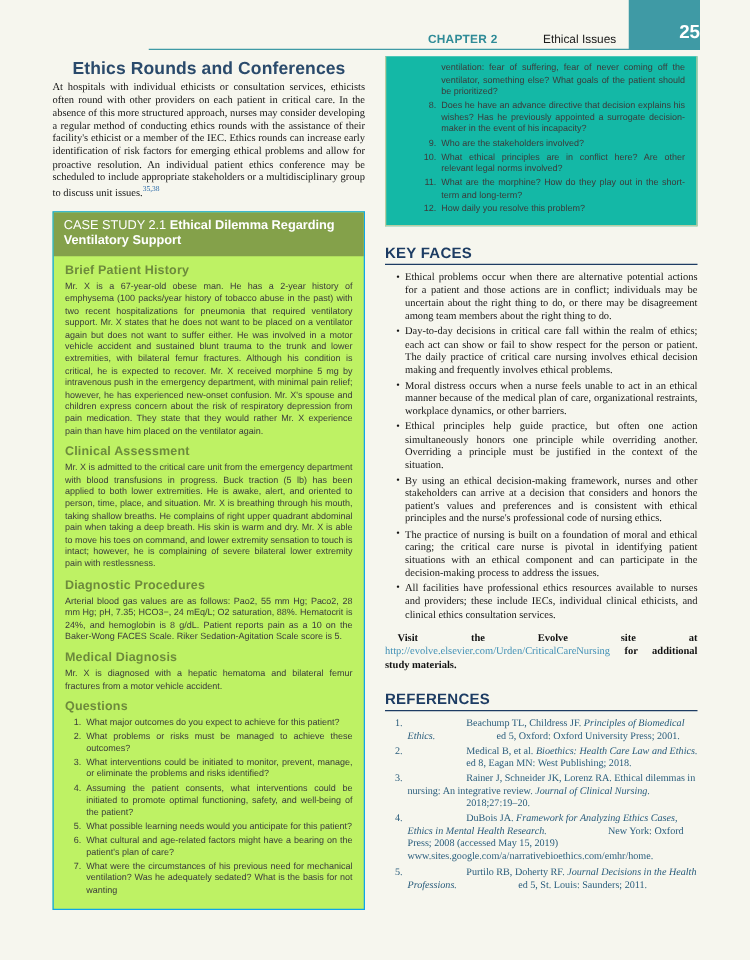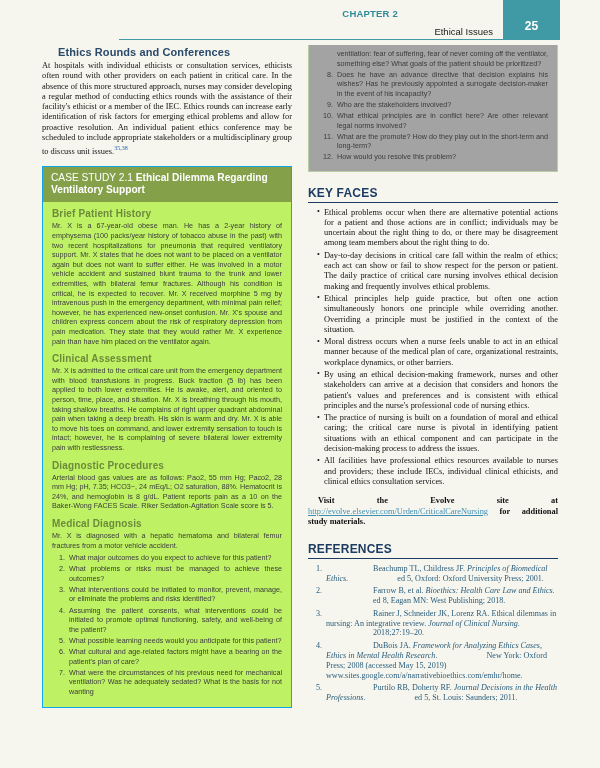--- a/index.html
+++ b/index.html
@@ -29,21 +29,21 @@
     position: absolute;
     left: 79px;
     right: 0;
     bottom: 0;
     height: 1.5px;
     background: #3f9aa5;
   }
   .runhead-label {
     position: absolute;
     right: 162px;
-    bottom: 21px;
+    bottom: 3px;
     font-family: "Liberation Sans", sans-serif;
     font-weight: bold;
     font-size: 9.5px;
     letter-spacing: .2px;
     color: #2f8b97;
     white-space: nowrap;
   }
   .runhead-title {
     position: absolute;
     right: 67px;
@@ -61,42 +61,42 @@
     height: 40px;
     background: #3f9aa5;
   }
   .pagenum {
     position: absolute;
     right: 0;
     top: -18px;
     width: 57px;
     height: 40px;
     line-height: 52px;
-    text-align: center;
-    font-family: "Liberation Sans", sans-serif;
-    font-weight: bold;
-    font-size: 12px;
+    text-align: right;
+    font-family: "Liberation Sans", sans-serif;
+    font-weight: bold;
+    font-size: 15px;
     color: #ffffff;
   }
 
   
   .col {
     position: absolute;
     top: 46px;
     width: 250px;
   }
   .col-left  { left: 42px; }
   .col-right { left: 308px; }
 
   
   h2.sec-head {
     margin: 0 0 3px 0;
     font-family: "Liberation Sans", sans-serif;
     font-weight: bold;
-    font-size: 11px;
+    font-size: 14px;
     color: #2a4a6b;
     letter-spacing: .1px;
     padding-left: 16px;
   }
   p.body {
     margin: 0 0 4px 0;
     font-size: 8.4px;
     line-height: 10.3px;
     text-align: justify;
     text-justify: inter-word;
@@ -156,22 +156,22 @@
   }
   ol.case-q li {
     margin-bottom: 1.5px;
     text-align: justify;
     padding-left: 2px;
   }
   
   .casebox-cont {
     border: 1px solid #b9cda2;
     border-top: none;
-    background: #a3a3a3;
-    padding: 4px 9px 7px 9px;
+    background: #14b8a6;
+    padding: 4px 9px 7px 25px;
     margin-top: -1px;
   }
   ol.case-q-cont {
     margin: 0;
     padding: 0 0 0 17px;
     font-family: "Liberation Sans", sans-serif;
     font-size: 7.2px;
     line-height: 9.6px;
     color: #3b3b3b;
     list-style: decimal;
@@ -226,21 +226,20 @@
     margin: 9px 0 0 0;
     font-size: 8.4px;
     line-height: 10.6px;
     text-align: justify;
     text-indent: 10px;
     font-weight: bold;
   }
   p.evolve .url {
     color: #3f8fb5;
     font-weight: normal;
-    text-decoration: underline;
   }
 
   
   ol.refs {
     margin: 4px 0 0 0;
     padding: 0 0 0 16px;
     list-style: decimal;
     color: #2a5d7c;
   }
   ol.refs li {
@@ -283,20 +282,21 @@
 
         <h3 class="case-head">Clinical Assessment</h3>
         <p class="case-body">Mr. X is admitted to the critical care unit from the emergency department with blood transfusions in progress. Buck traction (5 lb) has been applied to both lower extremities. He is awake, alert, and oriented to person, time, place, and situation. Mr. X is breathing through his mouth, taking shallow breaths. He complains of right upper quadrant abdominal pain when taking a deep breath. His skin is warm and dry. Mr. X is able to move his toes on command, and lower extremity sensation to touch is intact; however, he is complaining of severe bilateral lower extremity pain with restlessness.</p>
 
         <h3 class="case-head">Diagnostic Procedures</h3>
         <p class="case-body">Arterial blood gas values are as follows: Pao2, 55 mm Hg; Paco2, 28 mm Hg; pH, 7.35; HCO3−, 24 mEq/L; O2 saturation, 88%. Hematocrit is 24%, and hemoglobin is 8 g/dL. Patient reports pain as a 10 on the Baker-Wong FACES Scale. Riker Sedation-Agitation Scale score is 5.</p>
 
         <h3 class="case-head">Medical Diagnosis</h3>
         <p class="case-body">Mr. X is diagnosed with a hepatic hematoma and bilateral femur fractures from a motor vehicle accident.</p>
 
+        <h3 class="case-head">Questions</h3>
         <ol class="case-q">
           <li>What major outcomes do you expect to achieve for this patient?</li>
           <li>What problems or risks must be managed to achieve these outcomes?</li>
           <li>What interventions could be initiated to monitor, prevent, manage, or eliminate the problems and risks identified?</li>
           <li>Assuming the patient consents, what interventions could be initiated to promote optimal functioning, safety, and well-being of the patient?</li>
           <li>What possible learning needs would you anticipate for this patient?</li>
           <li>What cultural and age-related factors might have a bearing on the patient's plan of care?</li>
           <li>What were the circumstances of his previous need for mechanical ventilation? Was he adequately sedated? What is the basis for not wanting</li>
         </ol>
       </div>
@@ -304,41 +304,41 @@
   </div>
 
   <div class="col col-right">
 
     <div class="casebox-cont">
       <div class="q7-cont">ventilation: fear of suffering, fear of never coming off the ventilator, something else? What goals of the patient should be prioritized?</div>
       <ol class="case-q-cont" start="8">
         <li>Does he have an advance directive that decision explains his wishes? Has he previously appointed a surrogate decision-maker in the event of his incapacity?</li>
         <li>Who are the stakeholders involved?</li>
         <li>What ethical principles are in conflict here? Are other relevant legal norms involved?</li>
-        <li>What are the promote? How do they play out in the short-term and long-term?</li>
-        <li>How would you resolve this problem?</li>
+        <li>What are the morphine? How do they play out in the short-term and long-term?</li>
+        <li>How daily you resolve this problem?</li>
       </ol>
     </div>
 
     <h2 class="big-head">KEY FACES</h2>
     <ul class="keypoints">
       <li>Ethical problems occur when there are alternative potential actions for a patient and those actions are in conflict; individuals may be uncertain about the right thing to do, or there may be disagreement among team members about the right thing to do.</li>
       <li>Day-to-day decisions in critical care fall within the realm of ethics; each act can show or fail to show respect for the person or patient. The daily practice of critical care nursing involves ethical decision making and frequently involves ethical problems.</li>
+      <li>Moral distress occurs when a nurse feels unable to act in an ethical manner because of the medical plan of care, organizational restraints, workplace dynamics, or other barriers.</li>
       <li>Ethical principles help guide practice, but often one action simultaneously honors one principle while overriding another. Overriding a principle must be justified in the context of the situation.</li>
-      <li>Moral distress occurs when a nurse feels unable to act in an ethical manner because of the medical plan of care, organizational restraints, workplace dynamics, or other barriers.</li>
       <li>By using an ethical decision-making framework, nurses and other stakeholders can arrive at a decision that considers and honors the patient's values and preferences and is consistent with ethical principles and the nurse's professional code of nursing ethics.</li>
       <li>The practice of nursing is built on a foundation of moral and ethical caring; the critical care nurse is pivotal in identifying patient situations with an ethical component and can participate in the decision-making process to address the issues.</li>
       <li>All facilities have professional ethics resources available to nurses and providers; these include IECs, individual clinical ethicists, and clinical ethics consultation services.</li>
     </ul>
 
     <p class="evolve"><span>Visit the Evolve site at </span><span class="url">http://evolve.elsevier.com/Urden/CriticalCareNursing</span><span> for additional study materials.</span></p>
 
     <h2 class="big-head">REFERENCES</h2>
     <ol class="refs">
       <li><span class="plain">Beachump TL, Childress JF. </span><i>Principles of Biomedical Ethics.</i><span class="plain"> ed 5, Oxford: Oxford University Press; 2001.</span></li>
-      <li><span class="plain">Farrow B, et al. </span><i>Bioethics: Health Care Law and Ethics.</i><span class="plain"> ed 8, Eagan MN: West Publishing; 2018.</span></li>
+      <li><span class="plain">Medical B, et al. </span><i>Bioethics: Health Care Law and Ethics.</i><span class="plain"> ed 8, Eagan MN: West Publishing; 2018.</span></li>
       <li><span class="plain">Rainer J, Schneider JK, Lorenz RA. Ethical dilemmas in nursing: An integrative review. </span><i>Journal of Clinical Nursing.</i><span class="plain"> 2018;27:19–20.</span></li>
       <li><span class="plain">DuBois JA. </span><i>Framework for Analyzing Ethics Cases, Ethics in Mental Health Research.</i><span class="plain"> New York: Oxford Press; 2008 (accessed May 15, 2019) www.sites.google.com/a/narrativebioethics.com/emhr/home.</span></li>
       <li><span class="plain">Purtilo RB, Doherty RF. </span><i>Journal Decisions in the Health Professions.</i><span class="plain"> ed 5, St. Louis: Saunders; 2011.</span></li>
     </ol>
   </div>
 
 </div>
 
 </body></html>

